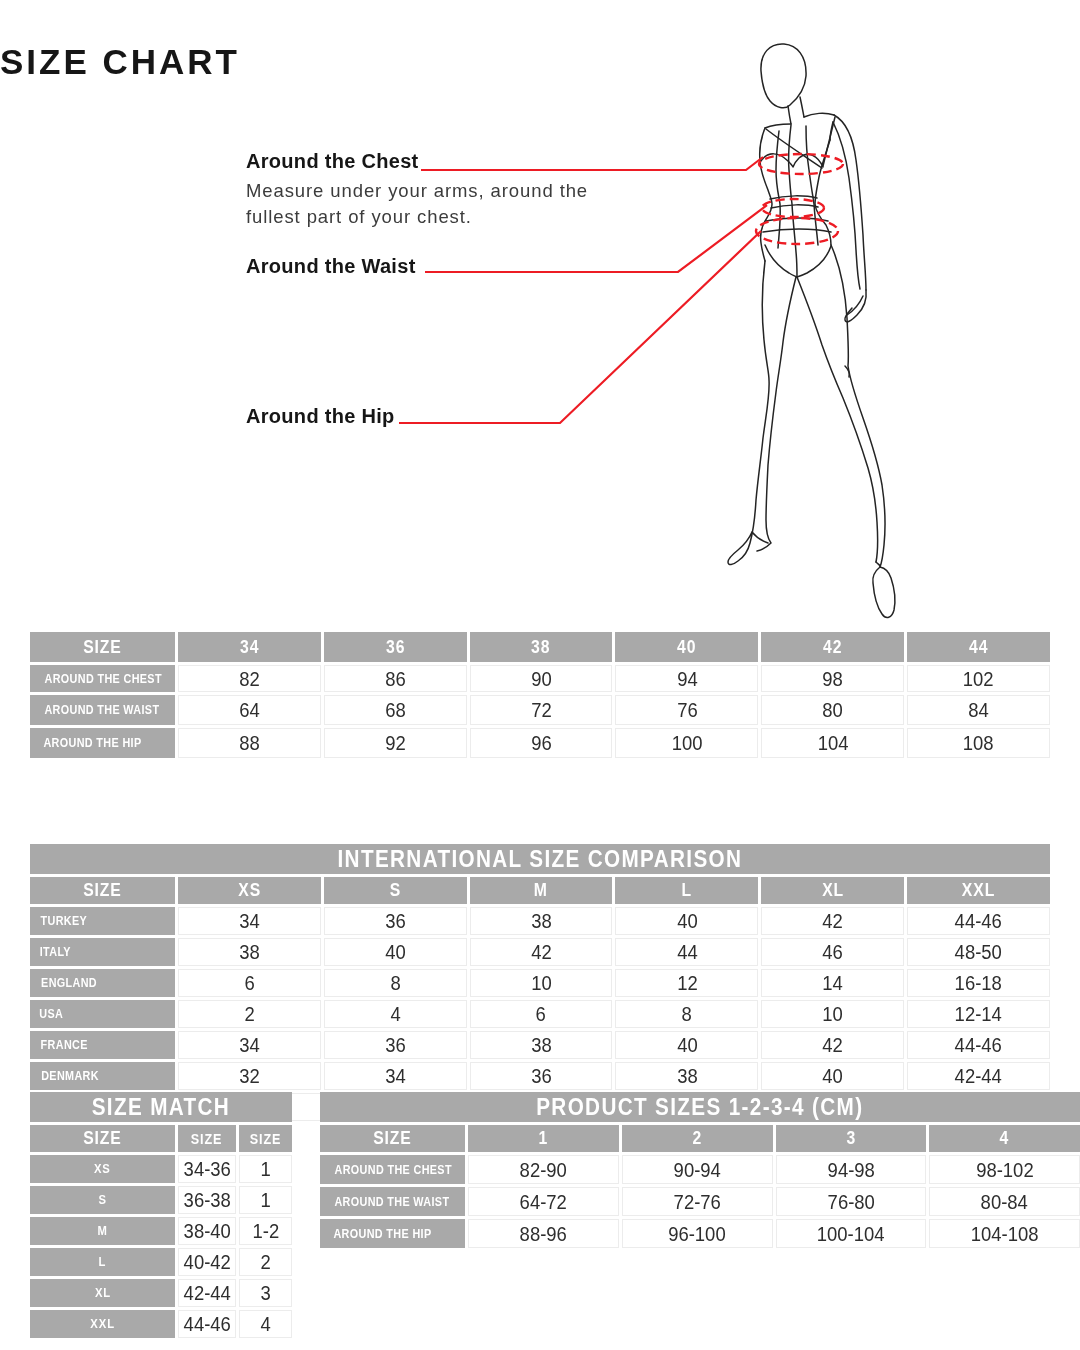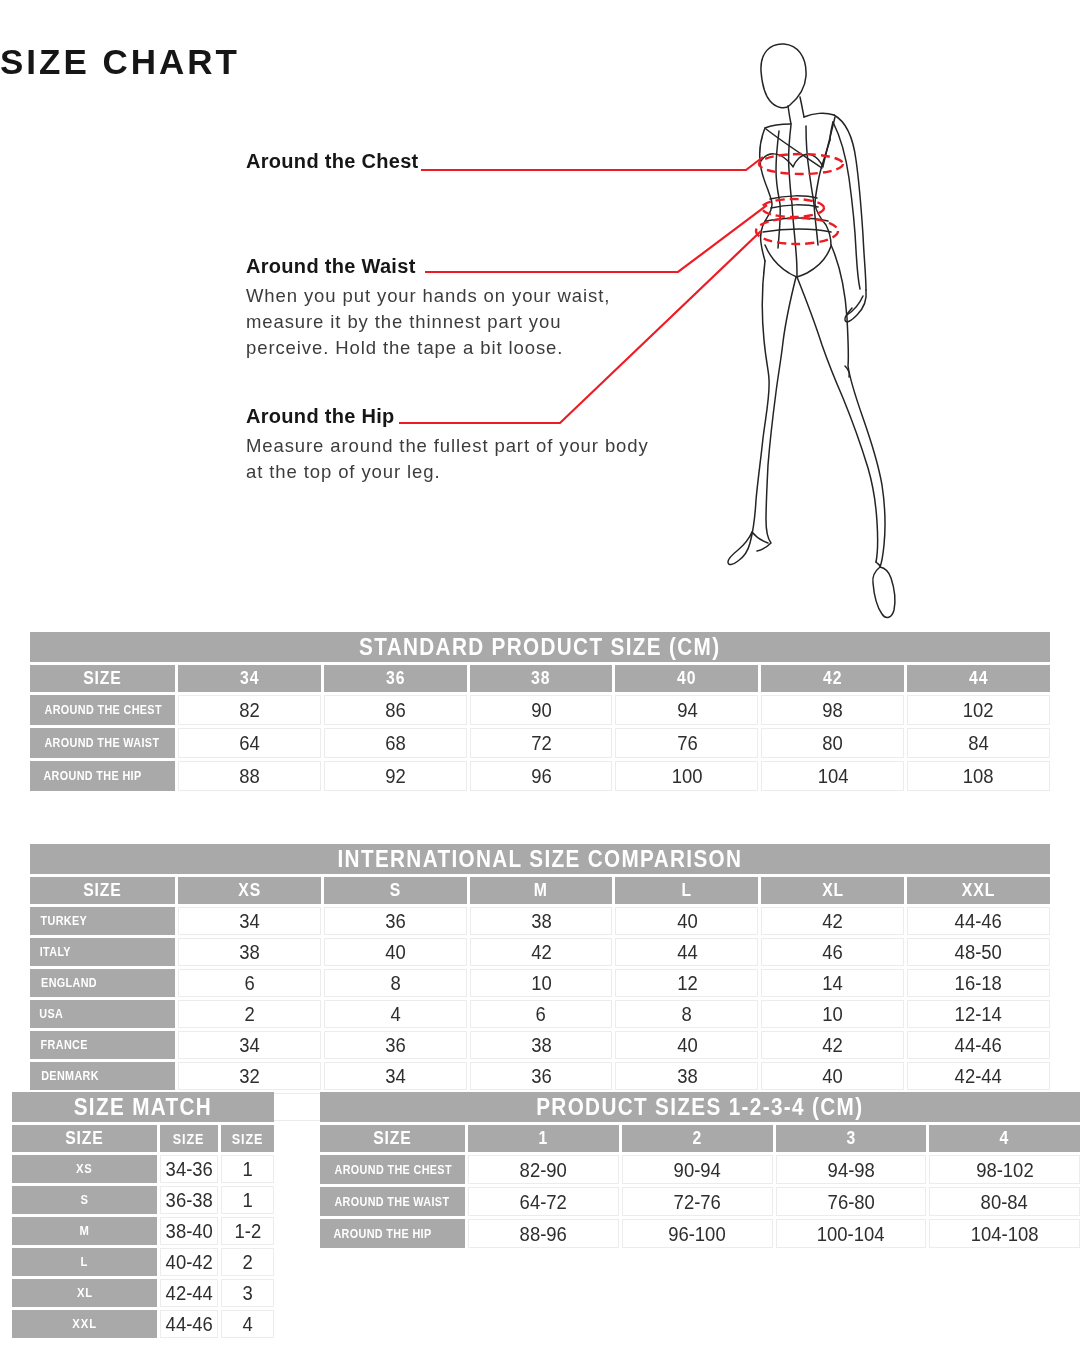--- a/index.html
+++ b/index.html
@@ -30,38 +30,37 @@
   .gray{background:var(--gray,#a9a9a9);color:#ffffff;}
   .white{background:#ffffff;border:1px solid #ececec;color:#2e2e2e;}
   .band{grid-column:1/-1;font-weight:bold;font-size:23px;letter-spacing:1.5px;}
   .chead{font-weight:bold;font-size:17.5px;letter-spacing:1px;justify-content:center;}
   .rlabel{justify-content:flex-start;padding-left:8px;font-weight:bold;font-size:12px;letter-spacing:.4px;}
   .rlabel-c{font-weight:bold;font-size:12.5px;letter-spacing:1px;}
   .val{font-size:20.5px;}
   .sq{display:inline-block;transform:scaleX(.9);white-space:nowrap;}
   #t1{left:30px;top:632px;width:1020px;grid-template-columns:145px repeat(6,1fr);grid-template-rows:30px 27px 30px 30px 30px;}
   #t2{left:30px;top:800px;width:1020px;grid-template-columns:145px repeat(6,1fr);grid-template-rows:30px 27px repeat(7,28px);margin-top:44px;}
-  #t3{left:12px;top:1092px;width:262px;grid-template-columns:145px 58px 1fr;grid-template-rows:30px 27px repeat(6,28px);}
+  #t3{left:30px;top:1092px;width:262px;grid-template-columns:145px 58px 1fr;grid-template-rows:30px 27px repeat(6,28px);}
   #t4{left:320px;top:1092px;width:760px;grid-template-columns:145px repeat(4,1fr);grid-template-rows:30px 27px repeat(3,29px);}
 </style>
 </head>
 <body>
 
 <div class="page-title">SIZE CHART</div>
 
 <div class="callout" id="callout-chest">
   <div class="lbl">Around the Chest</div>
+  <div class="desc">Measure under your arms, around the fullest part of your chest.</div>
 </div>
 <div class="callout" id="callout-waist">
   <div class="lbl">Around the Waist</div>
-  <div class="desc">When you put your hands on your waist, measure it by the thinnest part you perceive. Hold the tape a bit loose.</div>
 </div>
 <div class="callout" id="callout-hip">
   <div class="lbl">Around the Hip</div>
-  <div class="desc">Measure around the fullest part of your body at the top of your leg.</div>
 </div>
 
 <svg class="topsvg" viewBox="0 0 1080 632">
 
   <g stroke="#242424" stroke-width="1.5" fill="none" stroke-linecap="round" stroke-linejoin="round">
 
     <path d="M806,76 C807,56 797,45 784,44 C770,43 760,53 761,71 C762,84 764,94 770,101 C776,108 785,110 790,105 C797,99 805,90 806,76 Z"></path>
 
     <path d="M788,106 C789,113 790,119 791,124"></path>
     <path d="M800,97 C802,106 803,112 804,117"></path>
@@ -112,23 +111,20 @@
     <path d="M421,170 L746,170 L763,157" stroke-width="2.2"></path>
     <path d="M425,272 L678,272 L767,205" stroke-width="2.2"></path>
     <path d="M399,423 L560,423 L761,231" stroke-width="2.2"></path>
     <ellipse cx="801" cy="164" rx="42" ry="10" stroke-width="2.4" stroke-dasharray="9 5"></ellipse>
     <ellipse cx="793" cy="208" rx="31" ry="9" stroke-width="2.4" stroke-dasharray="9 5"></ellipse>
     <ellipse cx="797" cy="231" rx="41" ry="13" stroke-width="2.4" stroke-dasharray="9 5"></ellipse>
   </g>
 </svg>
 
 <div class="tbl" id="t1">
-  <div class="cell gray band">
-      <span class="sq">STANDARD PRODUCT SIZE (CM)</span>
-    </div>
   <div class="cell gray chead">
       <span class="sq">SIZE</span>
     </div>
   <div class="cell gray chead">
       <span class="sq">34</span>
     </div>
   <div class="cell gray chead">
       <span class="sq">36</span>
     </div>
   <div class="cell gray chead">

